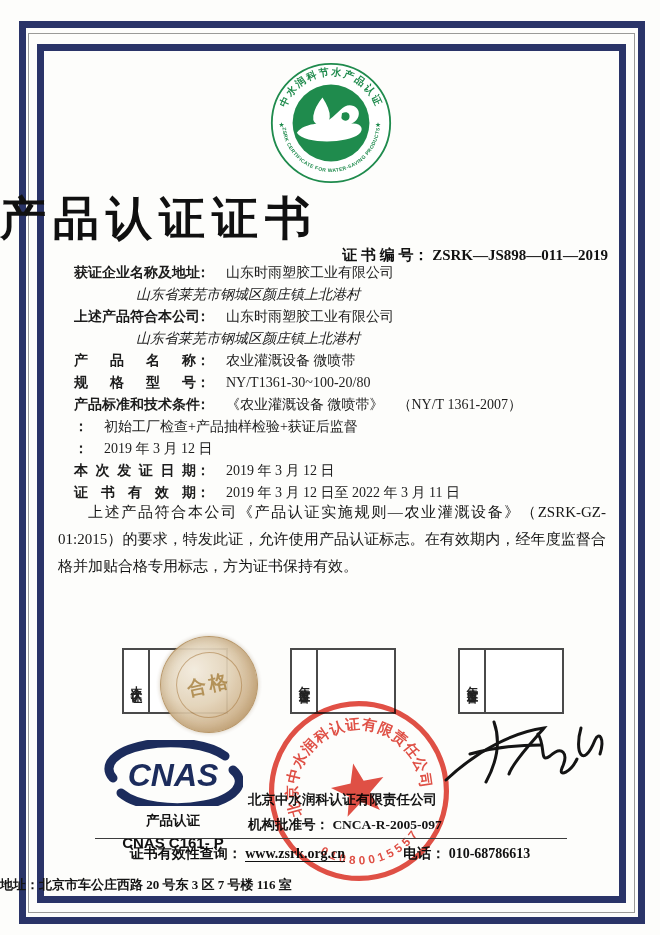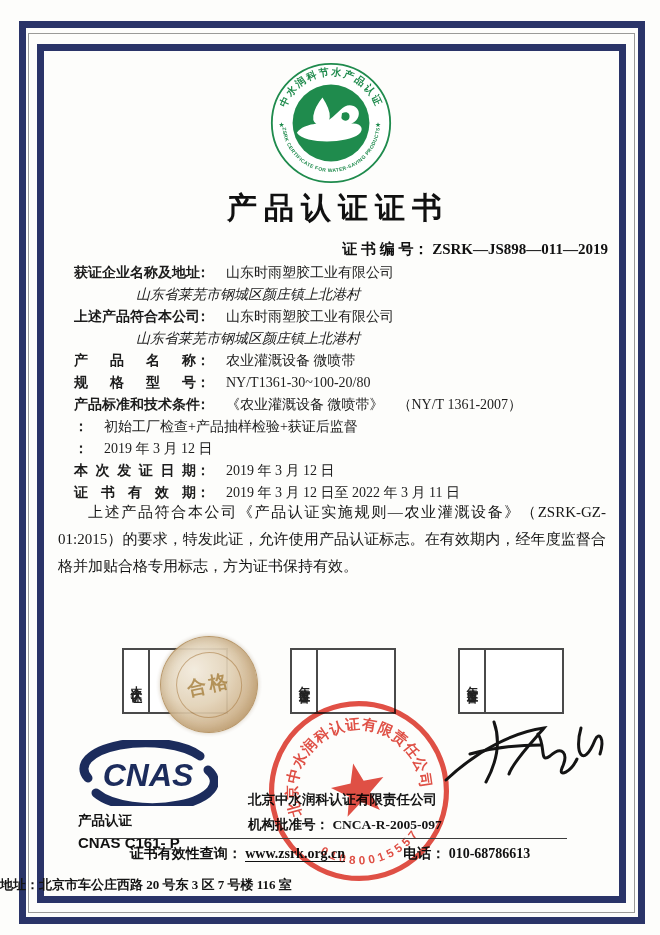--- a/index.html
+++ b/index.html
@@ -10,26 +10,26 @@
   .sheet{position:relative;width:660px;height:935px;background:#fdfdfb;overflow:hidden;}
   
   .frame-outer{position:absolute;top:21px;left:19px;right:15px;bottom:11px;border:7px solid #2a3468;}
   .frame-mid{position:absolute;top:33px;left:28px;right:25px;bottom:22px;border:1px solid #9a9a98;}
   .frame-inner{position:absolute;top:44px;left:37px;right:34px;bottom:32px;border:7px solid #2a3468;}
 
   
   .cert-logo{position:absolute;left:270px;top:62px;width:122px;height:122px;}
 
   .doc-title{
-    position:absolute;left:0;right:0;top:188px;text-align:center;
+    position:absolute;left:0;right:0;top:188px;
     font-family:"Liberation Sans","DejaVu Sans",sans-serif;
-    font-size:30px;font-weight:bold;letter-spacing:7px;color:#101010;padding-left:16px;
+    font-size:46px;font-weight:bold;letter-spacing:7px;color:#101010;
   }
   .cert-no{
-    position:absolute;right:52px;top:240px;font-size:15px;color:#111;
+    position:absolute;right:52px;top:246px;font-size:15px;color:#111;
   }
   .cert-no .lab{font-weight:bold;}
   .cert-no .val{font-family:"Liberation Serif",serif;font-weight:bold;}
 
   
   .fields{position:absolute;left:74px;top:262px;width:525px;font-size:14px;line-height:22px;}
   .frow{display:flex;align-items:baseline;}
   .flabel{
     display:inline-block;width:122px;font-weight:bold;
     text-align:justify;text-align-last:justify;text-justify:inter-character;
@@ -66,21 +66,21 @@
     box-shadow:0 0 4px rgba(120,90,40,.35), inset 0 0 14px rgba(150,110,55,.45);
     display:flex;align-items:center;justify-content:center;
   }
   .sticker-ring{
     width:64px;height:64px;border-radius:50%;border:1.5px solid rgba(160,112,50,.55);
     display:flex;align-items:center;justify-content:center;
   }
   .sticker-text{font-size:19px;font-weight:bold;color:#a0762f;letter-spacing:3px;opacity:.8;}
 
   
-  .cnas-block{position:absolute;left:78px;top:740px;width:152px;text-align:left;}
+  .cnas-block{position:absolute;left:97px;top:740px;width:152px;text-align:center;}
   .cnas-cap1{font-size:13.5px;font-weight:bold;margin-top:2px;color:#111;}
   .cnas-cap2{font-family:"Liberation Sans","DejaVu Sans",sans-serif;font-size:15px;font-weight:bold;margin-top:4px;color:#111;}
 
   .issuer{position:absolute;left:248px;top:787px;width:215px;font-size:13.5px;font-weight:bold;color:#141414;line-height:25px;white-space:nowrap;}
 
   .seal{position:absolute;left:263px;top:697px;width:192px;height:188px;opacity:.88;mix-blend-mode:multiply;}
 
   .sig-block{position:absolute;left:442px;top:712px;width:175px;}
   .sig-caption{font-size:13px;font-weight:bold;margin-top:2px;margin-left:14px;color:#161616;}
 

